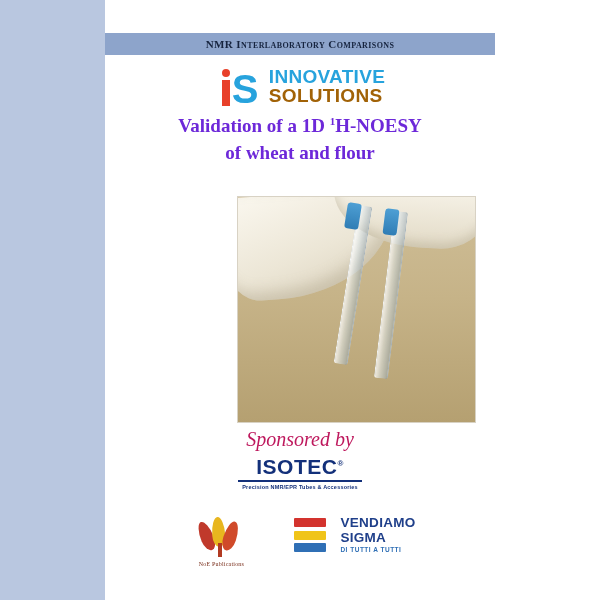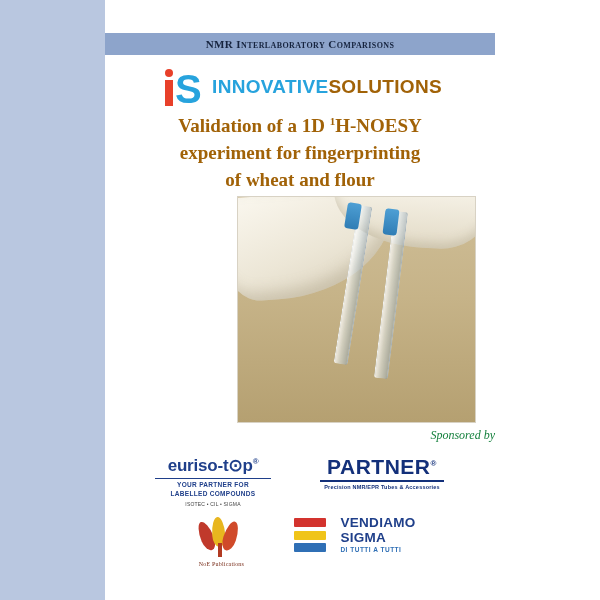--- a/index.html
+++ b/index.html
@@ -100,21 +100,21 @@
     left: 17px;
     bottom: 0px;
     font-family: "Liberation Sans", sans-serif;
     font-size: 40px;
     font-weight: bold;
     color: #27a3dd;
     line-height: 38px;
   }
   .logo-words {
     display: flex;
-    flex-direction: row;
+    flex-direction: column;
     justify-content: center;
     line-height: 1.0;
   }
   .logo-word-1 {
     font-family: "Liberation Sans", sans-serif;
     font-size: 19px;
     font-weight: bold;
     color: #27a3dd;
     letter-spacing: 0.3px;
   }
@@ -128,21 +128,21 @@
 
   .title {
     position: absolute;
     left: 20px;
     top: 113px;
     width: 350px;
     text-align: center;
     font-family: "Liberation Serif", serif;
     font-size: 19px;
     font-weight: bold;
-    color: #a16207;
+    color: #6d28d9;
     line-height: 1.42;
   }
   .title sup {
     font-size: 11px;
     vertical-align: super;
   }
 
   .photo {
     position: absolute;
     left: 132px;
@@ -227,25 +227,25 @@
     border-radius: 3px;
   }
   .tube-cap.a { left: 108px; top: 6px; transform: rotate(9deg); }
   .tube-cap.b { left: 146px; top: 12px; transform: rotate(7deg); }
 
   .sponsored {
     position: absolute;
     left: 0;
     top: 428px;
     width: 390px;
-    text-align: right;
+    text-align: center;
     font-family: "Liberation Serif", serif;
     font-style: italic;
-    font-size: 12px;
-    color: #15803d;
+    font-size: 20px;
+    color: #be185d;
   }
 
   .sponsor-row-1 {
     position: absolute;
     left: 0;
     top: 455px;
     width: 390px;
     display: flex;
     justify-content: center;
     align-items: flex-start;
@@ -432,49 +432,41 @@
         <span class="logo-s">S</span>
       </div>
       <div class="logo-words">
         <span class="logo-word-1">INNOVATIVE</span>
         <span class="logo-word-2">SOLUTIONS</span>
       </div>
     </div>
 
     <div class="title">
       <div><span>Validation of a 1D </span><sup>1</sup><span>H-NOESY</span></div>
-      <div>experiment for fingerprinting</div>
       <div>of wheat and flour</div>
     </div>
 
     <div class="photo">
       <div class="photo-bg"></div>
       <div class="photo-speckle"></div>
       <div class="photo-cloth"></div>
       <div class="photo-cloth2"></div>
       <div class="tube a"></div>
       <div class="tube b"></div>
       <div class="tube-cap a"></div>
       <div class="tube-cap b"></div>
     </div>
 
     <div class="sponsored">Sponsored by</div>
 
     <div class="sponsor-row-1">
 
-      <div class="euriso">
-        <div class="euriso-name"><span>euriso-t⊙p</span><span class="reg">®</span></div>
-        <div class="euriso-rule"></div>
-        <div class="euriso-tag">YOUR PARTNER FOR</div>
-        <div class="euriso-tag">LABELLED COMPOUNDS</div>
-        <div class="euriso-sub">ISOTEC • CIL • SIGMA</div>
-      </div>
 
       <div class="norell">
-        <div class="norell-name"><span>PARTNER</span><span class="reg">®</span></div>
+        <div class="norell-name"><span>ISOTEC</span><span class="reg">®</span></div>
         <div class="norell-rule"></div>
         <div class="norell-tag">Precision NMR/EPR Tubes &amp; Accessories</div>
       </div>
 
     </div>
 
     <div class="sponsor-row-2">
 
       <div class="nuova">
         <div class="nuova-mark">

